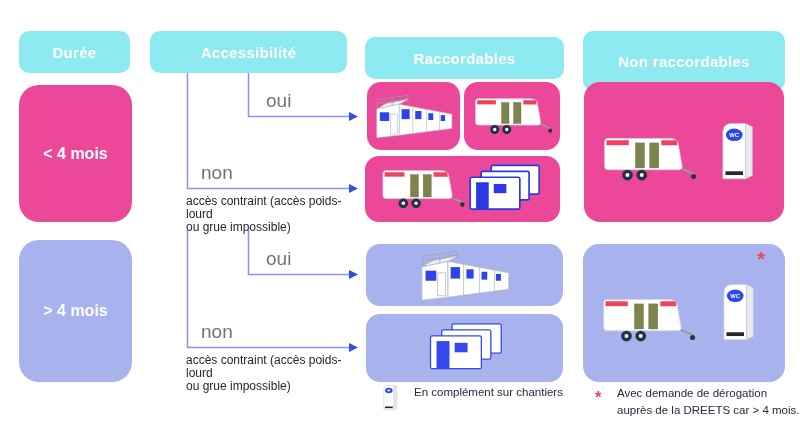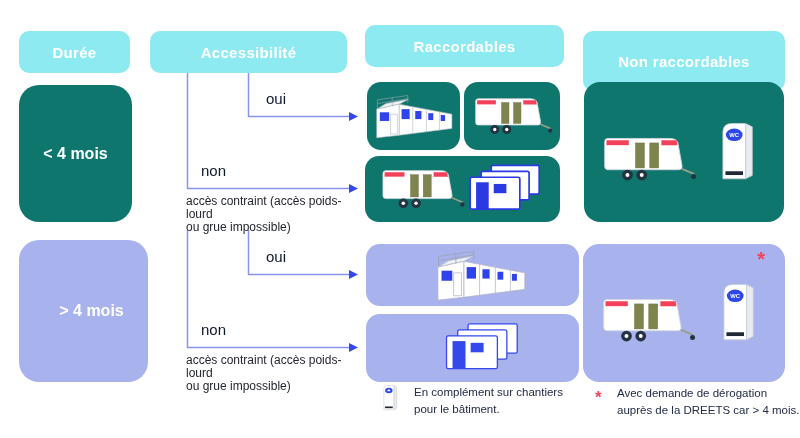--- a/index.html
+++ b/index.html
@@ -3,39 +3,39 @@
 <meta charset="utf-8">
 <style>
   html,body{margin:0;padding:0;background:#fff;}
   #stage{position:relative;width:800px;height:438px;background:#ffffff;overflow:hidden;
          font-family:"Liberation Sans","DejaVu Sans",sans-serif;}
   .abs{position:absolute;}
   .hdr{background:#8ceaf0;border-radius:10px;color:#ffffff;font-weight:700;font-size:15px;
        display:flex;align-items:center;justify-content:center;letter-spacing:.3px;}
   .durbox{border-radius:20px;color:#ffffff;font-weight:700;font-size:16px;
           display:flex;align-items:center;justify-content:center;}
-  .bg-blue{background:#0f766e;}
-  .bg-peri{background:#a8b2ed;padding-left:16px;}
+  .bg-blue{background:#ec4899;}
+  .bg-peri{background:#a8b2ed;}
   .cbox{border-radius:14px;display:flex;align-items:center;}
-  .branch-label{font-size:15px;font-weight:500;color:#0f172a;}
+  .branch-label{font-size:19px;font-weight:500;color:#737373;}
   .branch-note{font-size:12px;line-height:13px;color:#23262e;}
   .branch-note span{display:block;}
   .footnote{font-size:11.5px;line-height:17px;font-weight:500;color:#222b47;}
   .footnote span{display:block;}
   .asterisk{color:#f2415a;font-weight:700;}
   svg{display:block;}
 </style>
 </head>
 <body>
 
 <div id="stage">
 
   <div class="abs hdr" style="left:150px;top:31px;width:197px;height:42px;">Accessibilité</div>
   <div class="abs hdr" style="left:19px;top:31px;width:111px;height:42px;">Durée</div>
-  <div class="abs hdr" style="left:365px;top:25px;width:199px;height:42px;">Raccordables</div>
+  <div class="abs hdr" style="left:365px;top:37px;width:199px;height:42px;">Raccordables</div>
   <div class="abs hdr" style="left:583px;top:31px;width:202px;height:60px;">Non raccordables</div>
 
   <div class="abs durbox bg-blue" style="left:19px;top:85px;width:113px;height:137px;">&lt; 4 mois</div>
   <div class="abs durbox bg-peri" style="left:19px;top:240px;width:113px;height:142px;">&gt; 4 mois</div>
 
   <svg class="abs" style="left:0;top:0;" width="800" height="438" viewBox="0 0 800 438">
     <g fill="none" stroke="#8894f2" stroke-width="1.5">
       <path d="M248.5,73 L248.5,116.5 L350,116.5"></path>
       <path d="M187.5,73 L187.5,188.5 L350,188.5"></path>
       <path d="M248.5,230 L248.5,274.5 L350,274.5"></path>
@@ -209,21 +209,20 @@
 
   <svg class="abs" style="left:382px;top:384px;" width="17" height="28" viewBox="0 0 46 74">
     <polygon points="32,3 40,7 40,65 32,69" fill="#e9ebf0" stroke="#c6cbd4" stroke-width="1.5"></polygon>
     <path d="M5,13 Q5,3 16,3 L30,3 Q32,3 32,4 L32,69 L5,69 Z" fill="#ffffff" stroke="#c6cbd4" stroke-width="1.5"></path>
     <ellipse cx="18.5" cy="16.5" rx="10" ry="7.5" fill="#2e47ea"></ellipse>
     <ellipse cx="18.5" cy="16.5" rx="4" ry="2.5" fill="#ffffff"></ellipse>
     <rect x="8" y="60" width="21" height="4.5" fill="#202833"></rect>
   </svg>
   <div class="abs footnote" style="left:414px;top:384px;width:180px;">
     <span>En complément sur chantiers</span>
-    <span>pour le bâtiment.</span>
   </div>
 
   <span class="abs asterisk" style="left:595px;top:388px;font-size:17px;">*</span>
   <div class="abs footnote" style="left:617px;top:385px;width:190px;">
     <span>Avec demande de dérogation</span>
     <span>auprès de la DREETS car &gt; 4 mois.</span>
   </div>
 
 </div>
 

